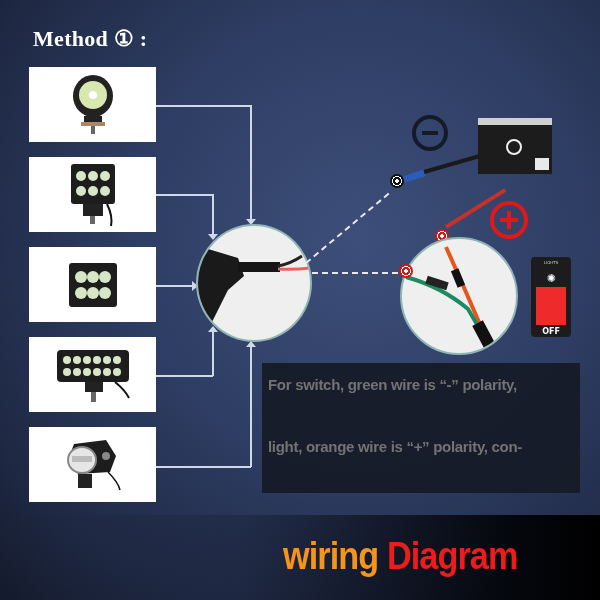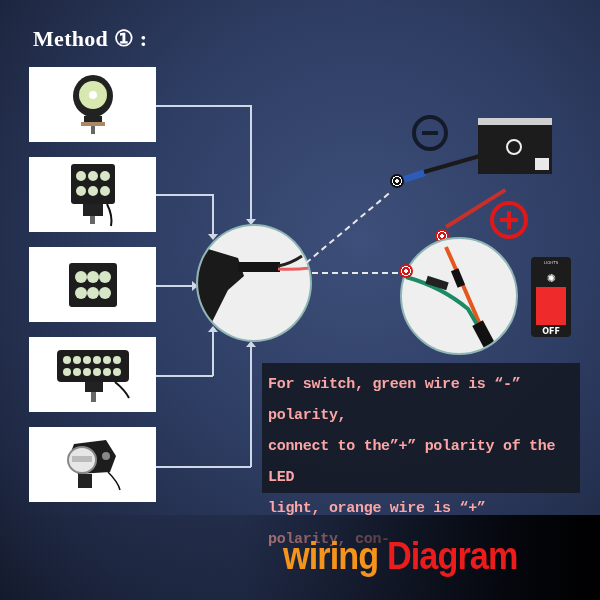--- a/index.html
+++ b/index.html
@@ -51,22 +51,22 @@
   }
   .switch .top-lbl { position:absolute; top:3px; left:0; right:0; text-align:center; font-size:4px; color:#ccc; }
   .switch .bulb { position:absolute; top:15px; left:0; right:0; text-align:center; color:#fff; font-size:11px; }
   .switch .rocker { position:absolute; left:5px; right:5px; top:30px; height:38px; background:#ee2a2a; }
   .switch .off { position:absolute; bottom:1px; left:0; right:0; text-align:center; color:#fff; font-size:8px; font-weight:bold; }
   .textbox {
     position:absolute; left:262px; top:363px; width:318px; height:130px;
     background:rgba(22,26,38,0.92);
   }
   .textbox p {
-    margin:0; padding:6px 10px 0 6px; color:#fca5a5; font-weight:bold; font-size:15px; line-height:31px;
-    font-family:Liberation Mono, monospace; letter-spacing:-0.3px;
+    margin:0; padding:6px 10px 0 6px; color:#737373; font-weight:bold; font-size:15px; line-height:31px;
+    font-family:Liberation Sans, sans-serif; letter-spacing:-0.3px;
   }
   .footer {
     position:absolute; left:0; top:515px; width:600px; height:85px;
     background:linear-gradient(90deg, rgba(20,26,44,0) 0%, rgba(20,26,44,0.3) 40%, #05070d 85%, #000 100%);
     text-align:right;
   }
   .footer .words {
     position:absolute; left:283px; top:20px; font-family:"Liberation Sans", sans-serif;
     font-weight:bold; font-size:38px; letter-spacing:-1px; transform:scaleX(0.9); transform-origin:left;
   }
@@ -220,21 +220,21 @@
 <div class="switch">
   <div class="top-lbl">LIGHTS</div>
   <div class="bulb">✺</div>
   <div class="rocker"></div>
   <div class="off">OFF</div>
 </div>
 
 <div class="textbox">
   <p>
     <span>For switch, green wire is “-” polarity,</span><br>
-    <span>connect to the”+” polarity of the LED</span><br>
+    <br>
     <span>light, orange wire is “+” polarity, con-</span><br>
   </p>
 </div>
 
 <div class="footer">
   <div class="words">
     <span class="w1">wiring</span>
     <span class="w2">Diagram</span>
   </div>
 </div>

